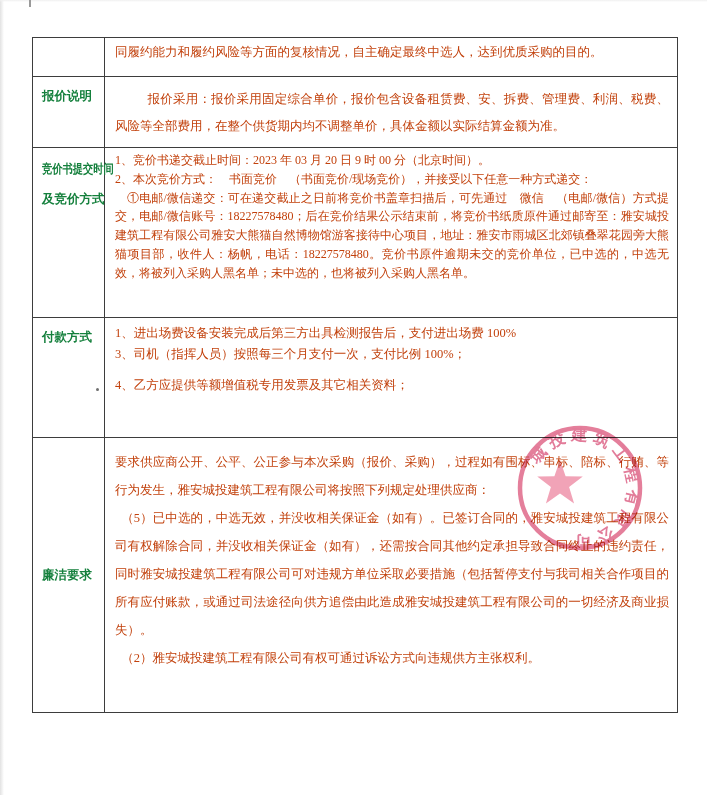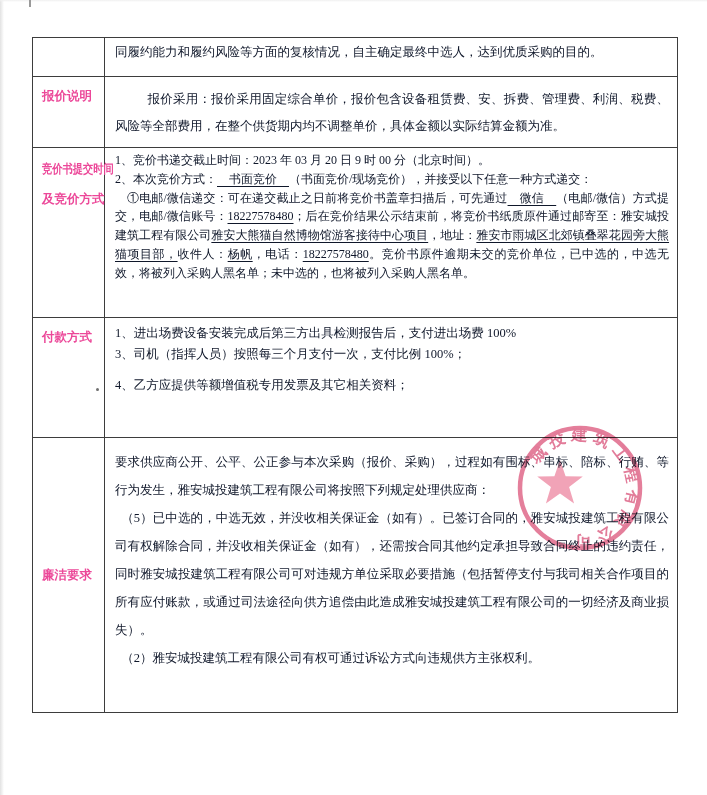--- a/index.html
+++ b/index.html
@@ -26,40 +26,40 @@
     display:flex;flex-direction:column;background:transparent;
   }
   .row{display:flex;border-bottom:1px solid #3d3d3d;box-sizing:border-box;}
   .row:last-child{border-bottom:none;flex:1;}
   .row1{height:39px;} .row2{height:71px;} .row3{height:170px;} .row4{height:120px;}
 
   .cell{box-sizing:border-box;}
   .cell.label{
     width:72px;border-right:1px solid #3d3d3d;
     font-family:"Liberation Sans","DejaVu Sans",sans-serif;
-    font-weight:bold;font-size:12.5px;color:#ec4899;
+    font-weight:bold;font-size:12.5px;color:#15803d;
     padding:10px 2px 0 9px;line-height:18px;
   }
   .cell.content{
-    flex:1;padding:0 8px 0 10px;text-align:justify;color:#0f172a;
+    flex:1;padding:0 8px 0 10px;text-align:justify;color:#c2410c;
   }
   .row1 .content{padding-top:4px;line-height:20px;font-size:12.5px;}
   .row2 .content{padding-top:9px;line-height:27px;font-size:12.5px;}
   .row3 .content{padding-top:3px;line-height:18.8px;font-size:12px;}
   .row4 .content{padding-top:5px;line-height:21px;font-size:12.5px;}
   .row5 .content{padding-top:10px;line-height:28px;font-size:12.5px;}
 
   .row3 .label{padding-top:6px;line-height:30px;white-space:nowrap;}
   .row3 .label .lbl-line1{display:inline-block;transform:scaleX(0.82);transform-origin:left center;}
   .row3 .label .lbl-line2{display:inline-block;}
   .row5 .label{display:flex;align-items:center;padding-top:0;}
 
   .para{margin:0;}
   .para.gap-before{margin-top:10px;}
-  .para .u{text-decoration:underline;text-underline-offset:3px;}
+  .para .u{text-underline-offset:3px;}
 
   
   .seal{
     position:absolute;left:505px;top:418px;width:150px;height:150px;
     mix-blend-mode:multiply;opacity:0.85;pointer-events:none;
   }
   .seal .arc-text{
     font-family:"Liberation Sans","DejaVu Sans",sans-serif;
     font-weight:bold;font-size:16px;letter-spacing:5.2px;
   }

